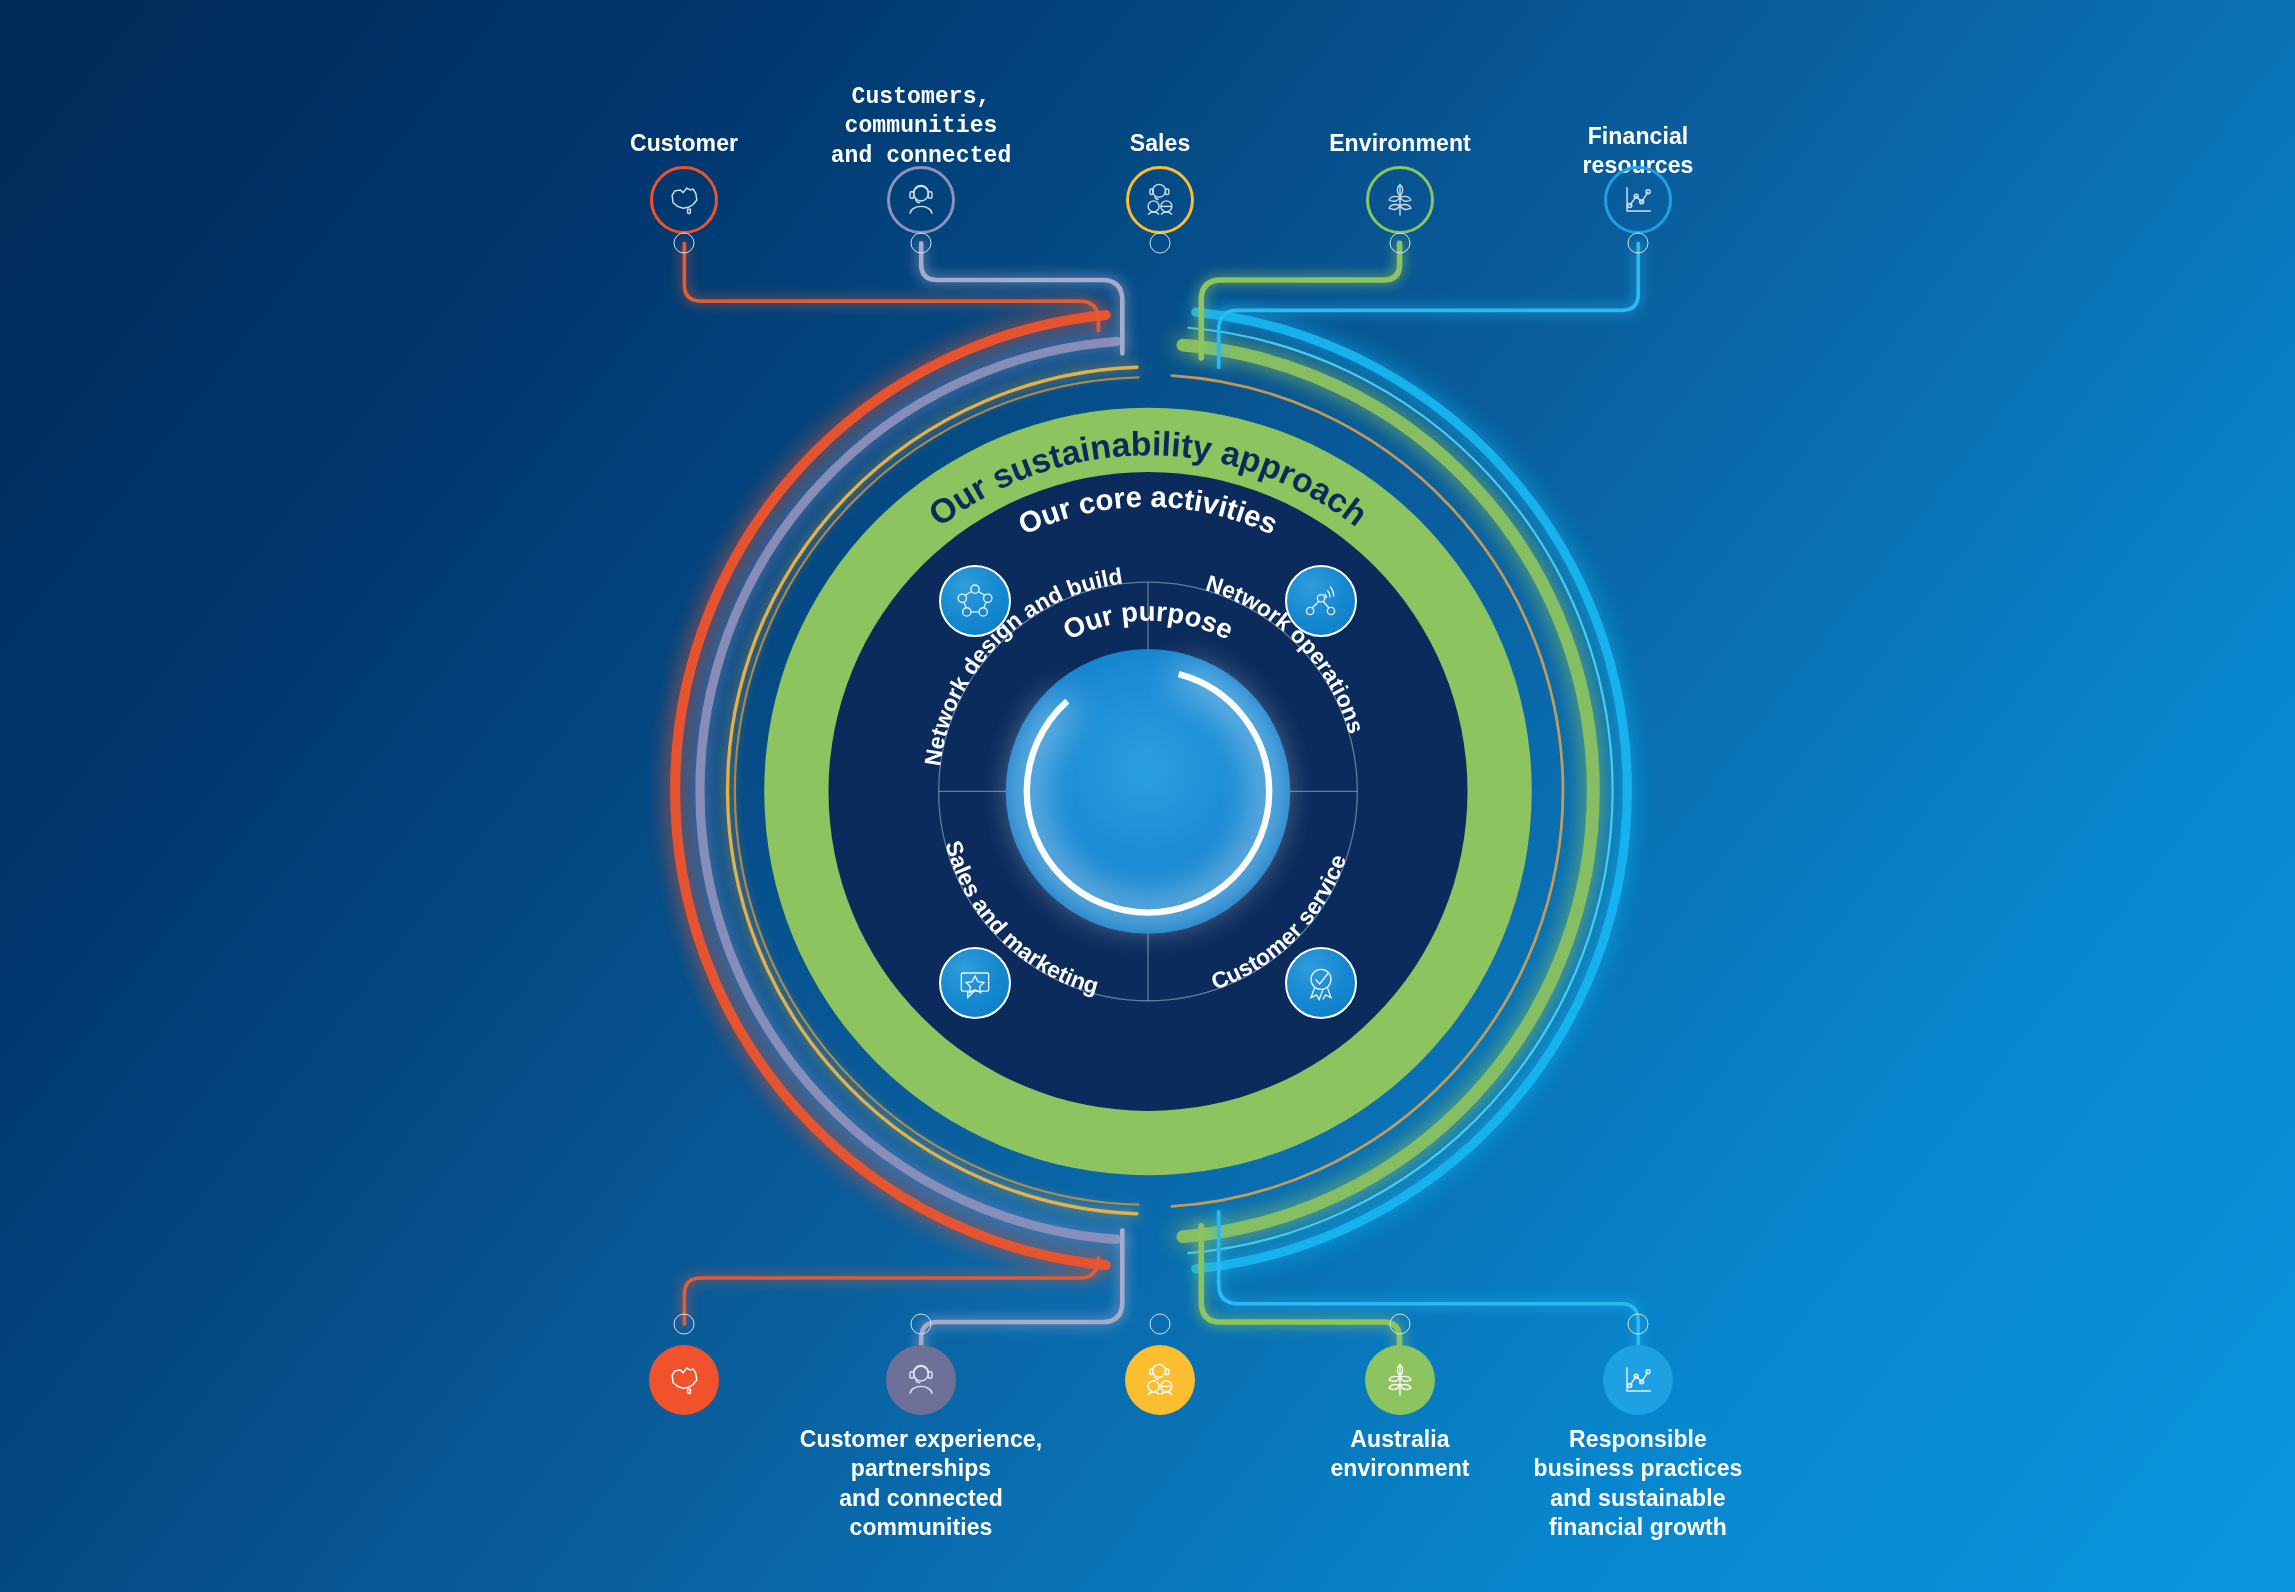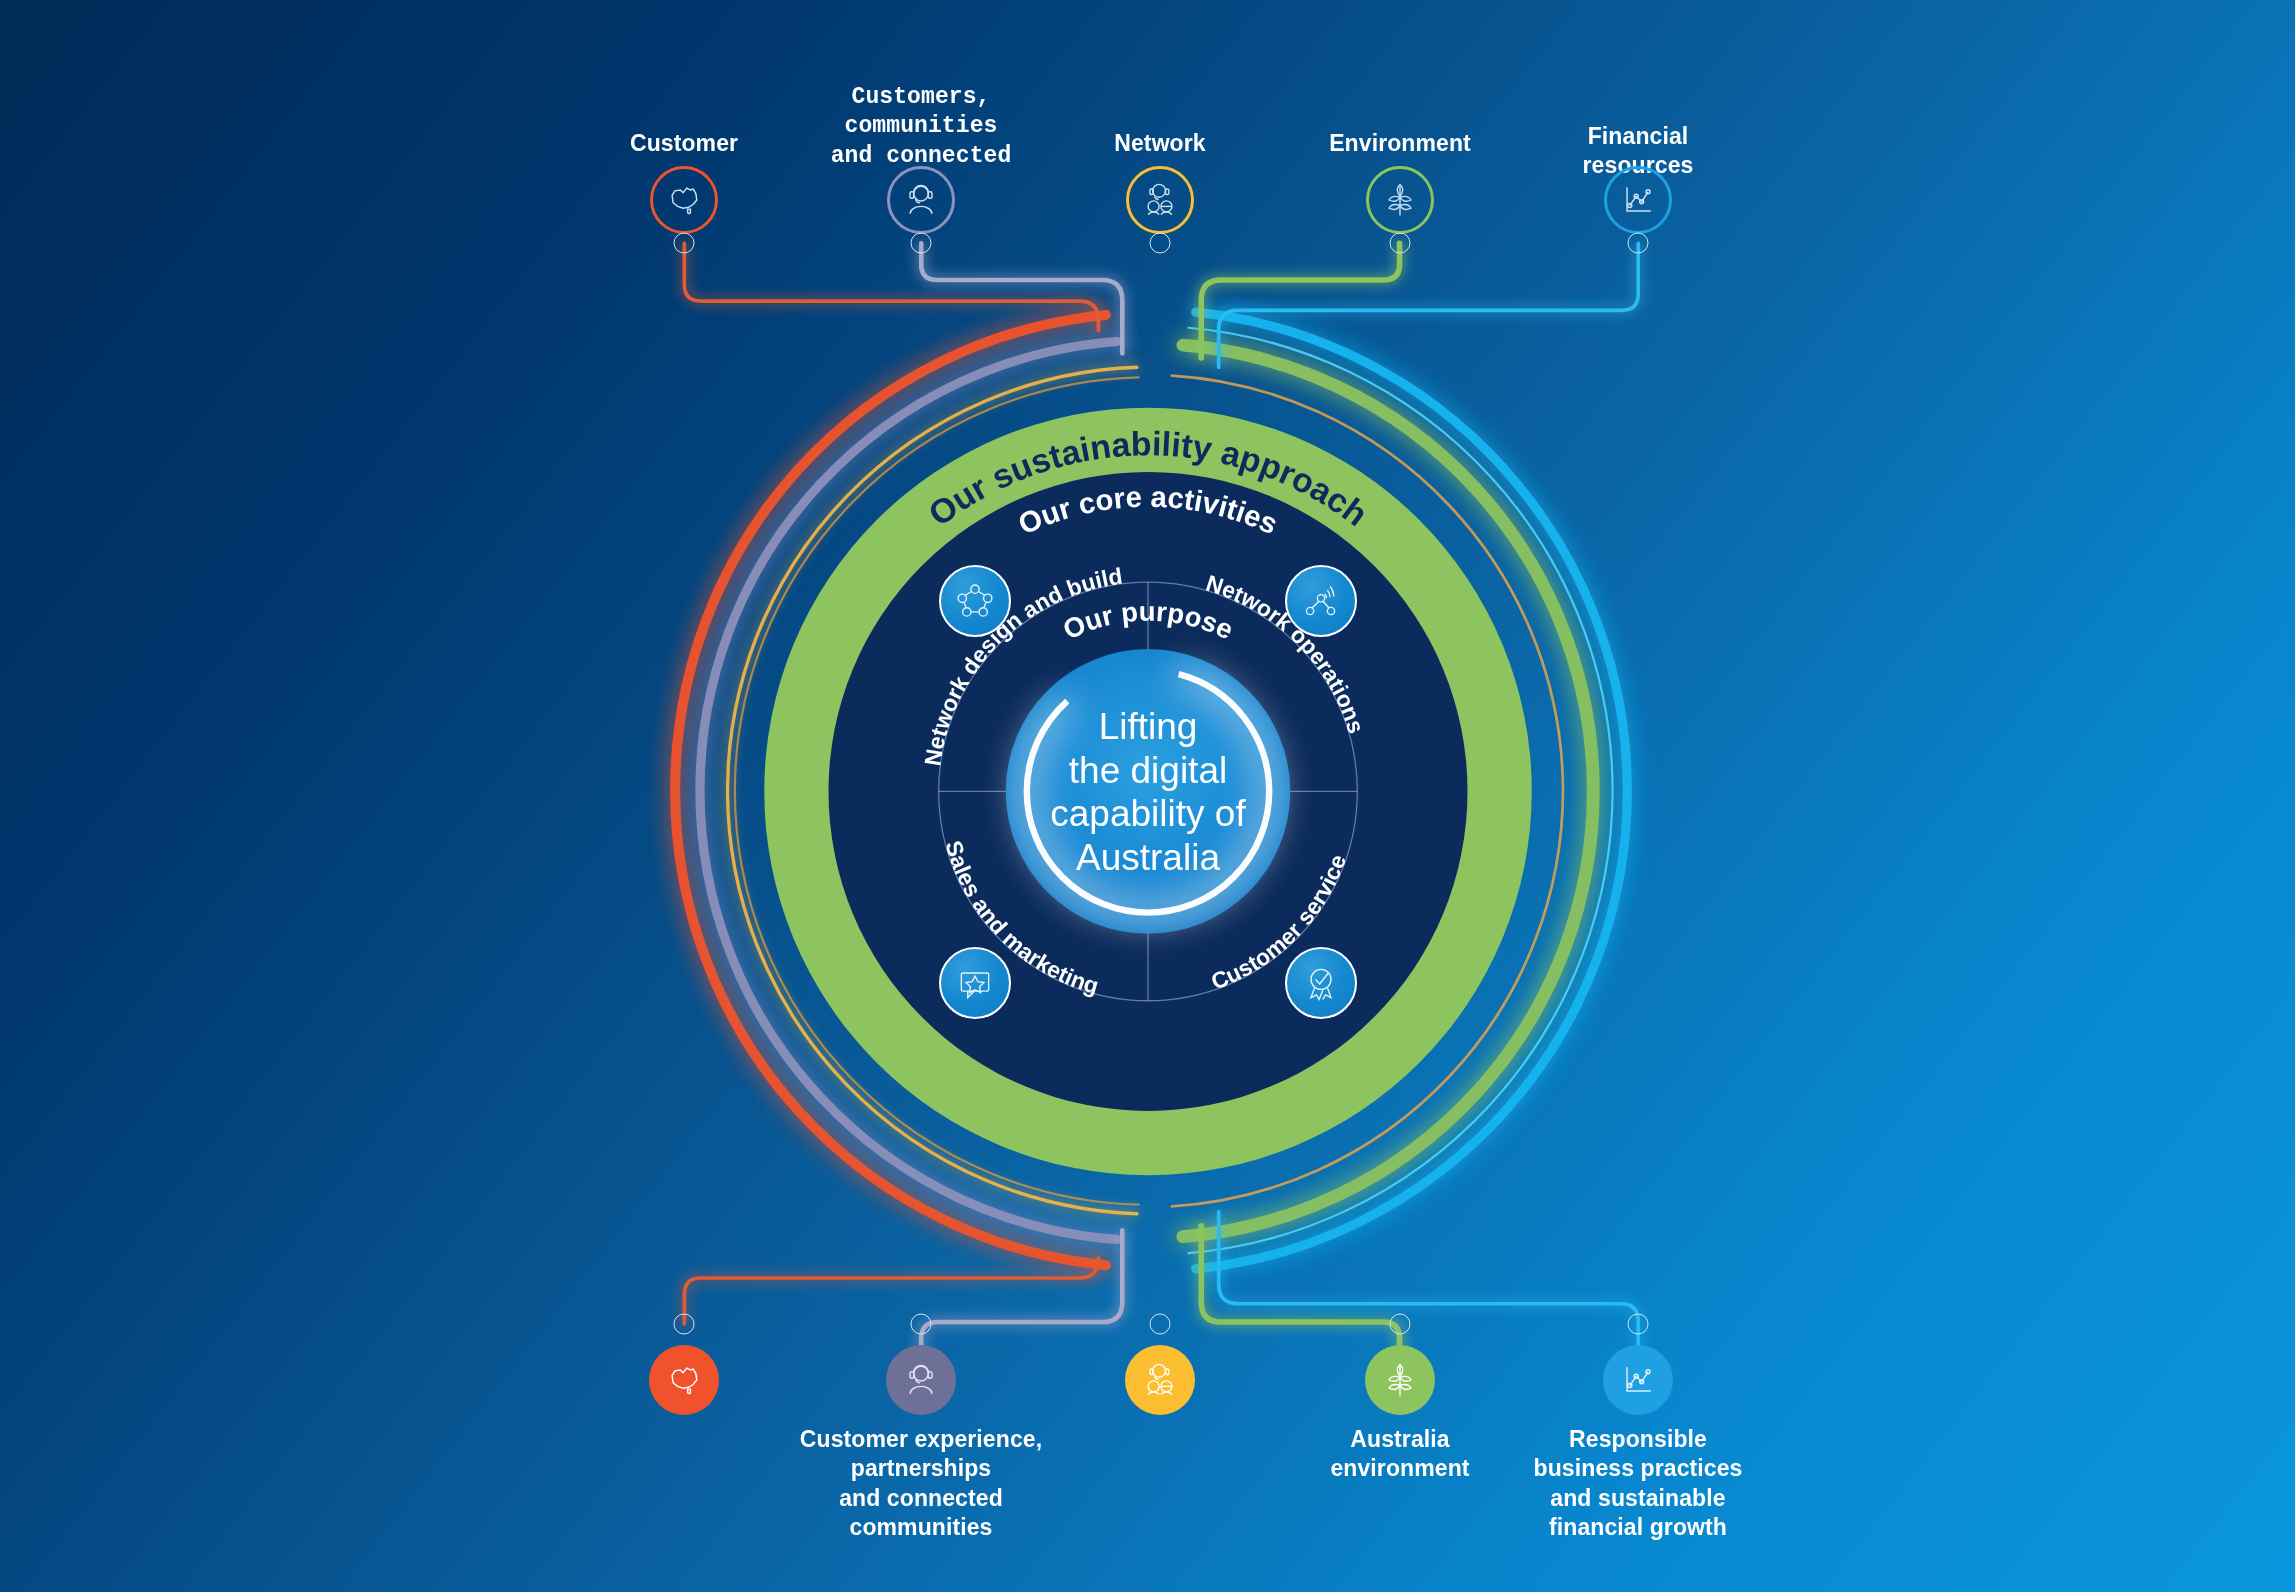--- a/index.html
+++ b/index.html
@@ -166,21 +166,21 @@
 
   <div class="lbl top-label" style="left:684px;top:129px;width:202px;">
     <div>Customer</div>
   </div>
   <div class="lbl top-label" style="left:921px;top:83px;width:257px;font-family:Liberation Mono, monospace;">
     <div>Customers,</div>
     <div>communities</div>
     <div>and connected</div>
   </div>
   <div class="lbl top-label" style="left:1160px;top:129px;width:202px;">
-    <div>Network</div>
+    <div>Sales</div>
   </div>
   <div class="lbl top-label" style="left:1400px;top:129px;width:230px;">
     <div>Environment</div>
   </div>
   <div class="lbl top-label" style="left:1638px;top:122px;width:211px;">
     <div>Financial</div>
     <div>resources</div>
   </div>
 
   <div class="ic-wrap" style="left:684px;top:200px;">
@@ -279,26 +279,20 @@
   </div>
   <div class="act-icon" style="left:1321px;top:983px;">
     <svg width="40" height="40" viewBox="0 0 44 44" fill="none" stroke="#e8f4fd" stroke-width="1.5">
       <circle cx="22" cy="18" r="11"></circle>
       <path d="M16 18 L20.5 23 L30 11"></path>
       <path d="M15 27 L11 38 L17 35 L20 40 L24 30"></path>
       <path d="M29 27 L33 38 L27 35 L24 40"></path>
     </svg>
   </div>
 
-  <div class="center-text">
-    <div>Lifting</div>
-    <div>the digital</div>
-    <div>capability of</div>
-    <div>Australia</div>
-  </div>
 
   <div class="node-dot" style="left:684px;top:1324px;"></div>
   <div class="node-dot" style="left:921px;top:1324px;"></div>
   <div class="node-dot" style="left:1160px;top:1324px;"></div>
   <div class="node-dot" style="left:1400px;top:1324px;"></div>
   <div class="node-dot" style="left:1638px;top:1324px;"></div>
 
   <div class="ic-wrap" style="left:684px;top:1380px;">
     <div class="solid-icon" style="background:#F0522C;">
       <svg width="42" height="42" viewBox="0 0 46 46" fill="none" stroke="#ffffff" stroke-width="1.6">

